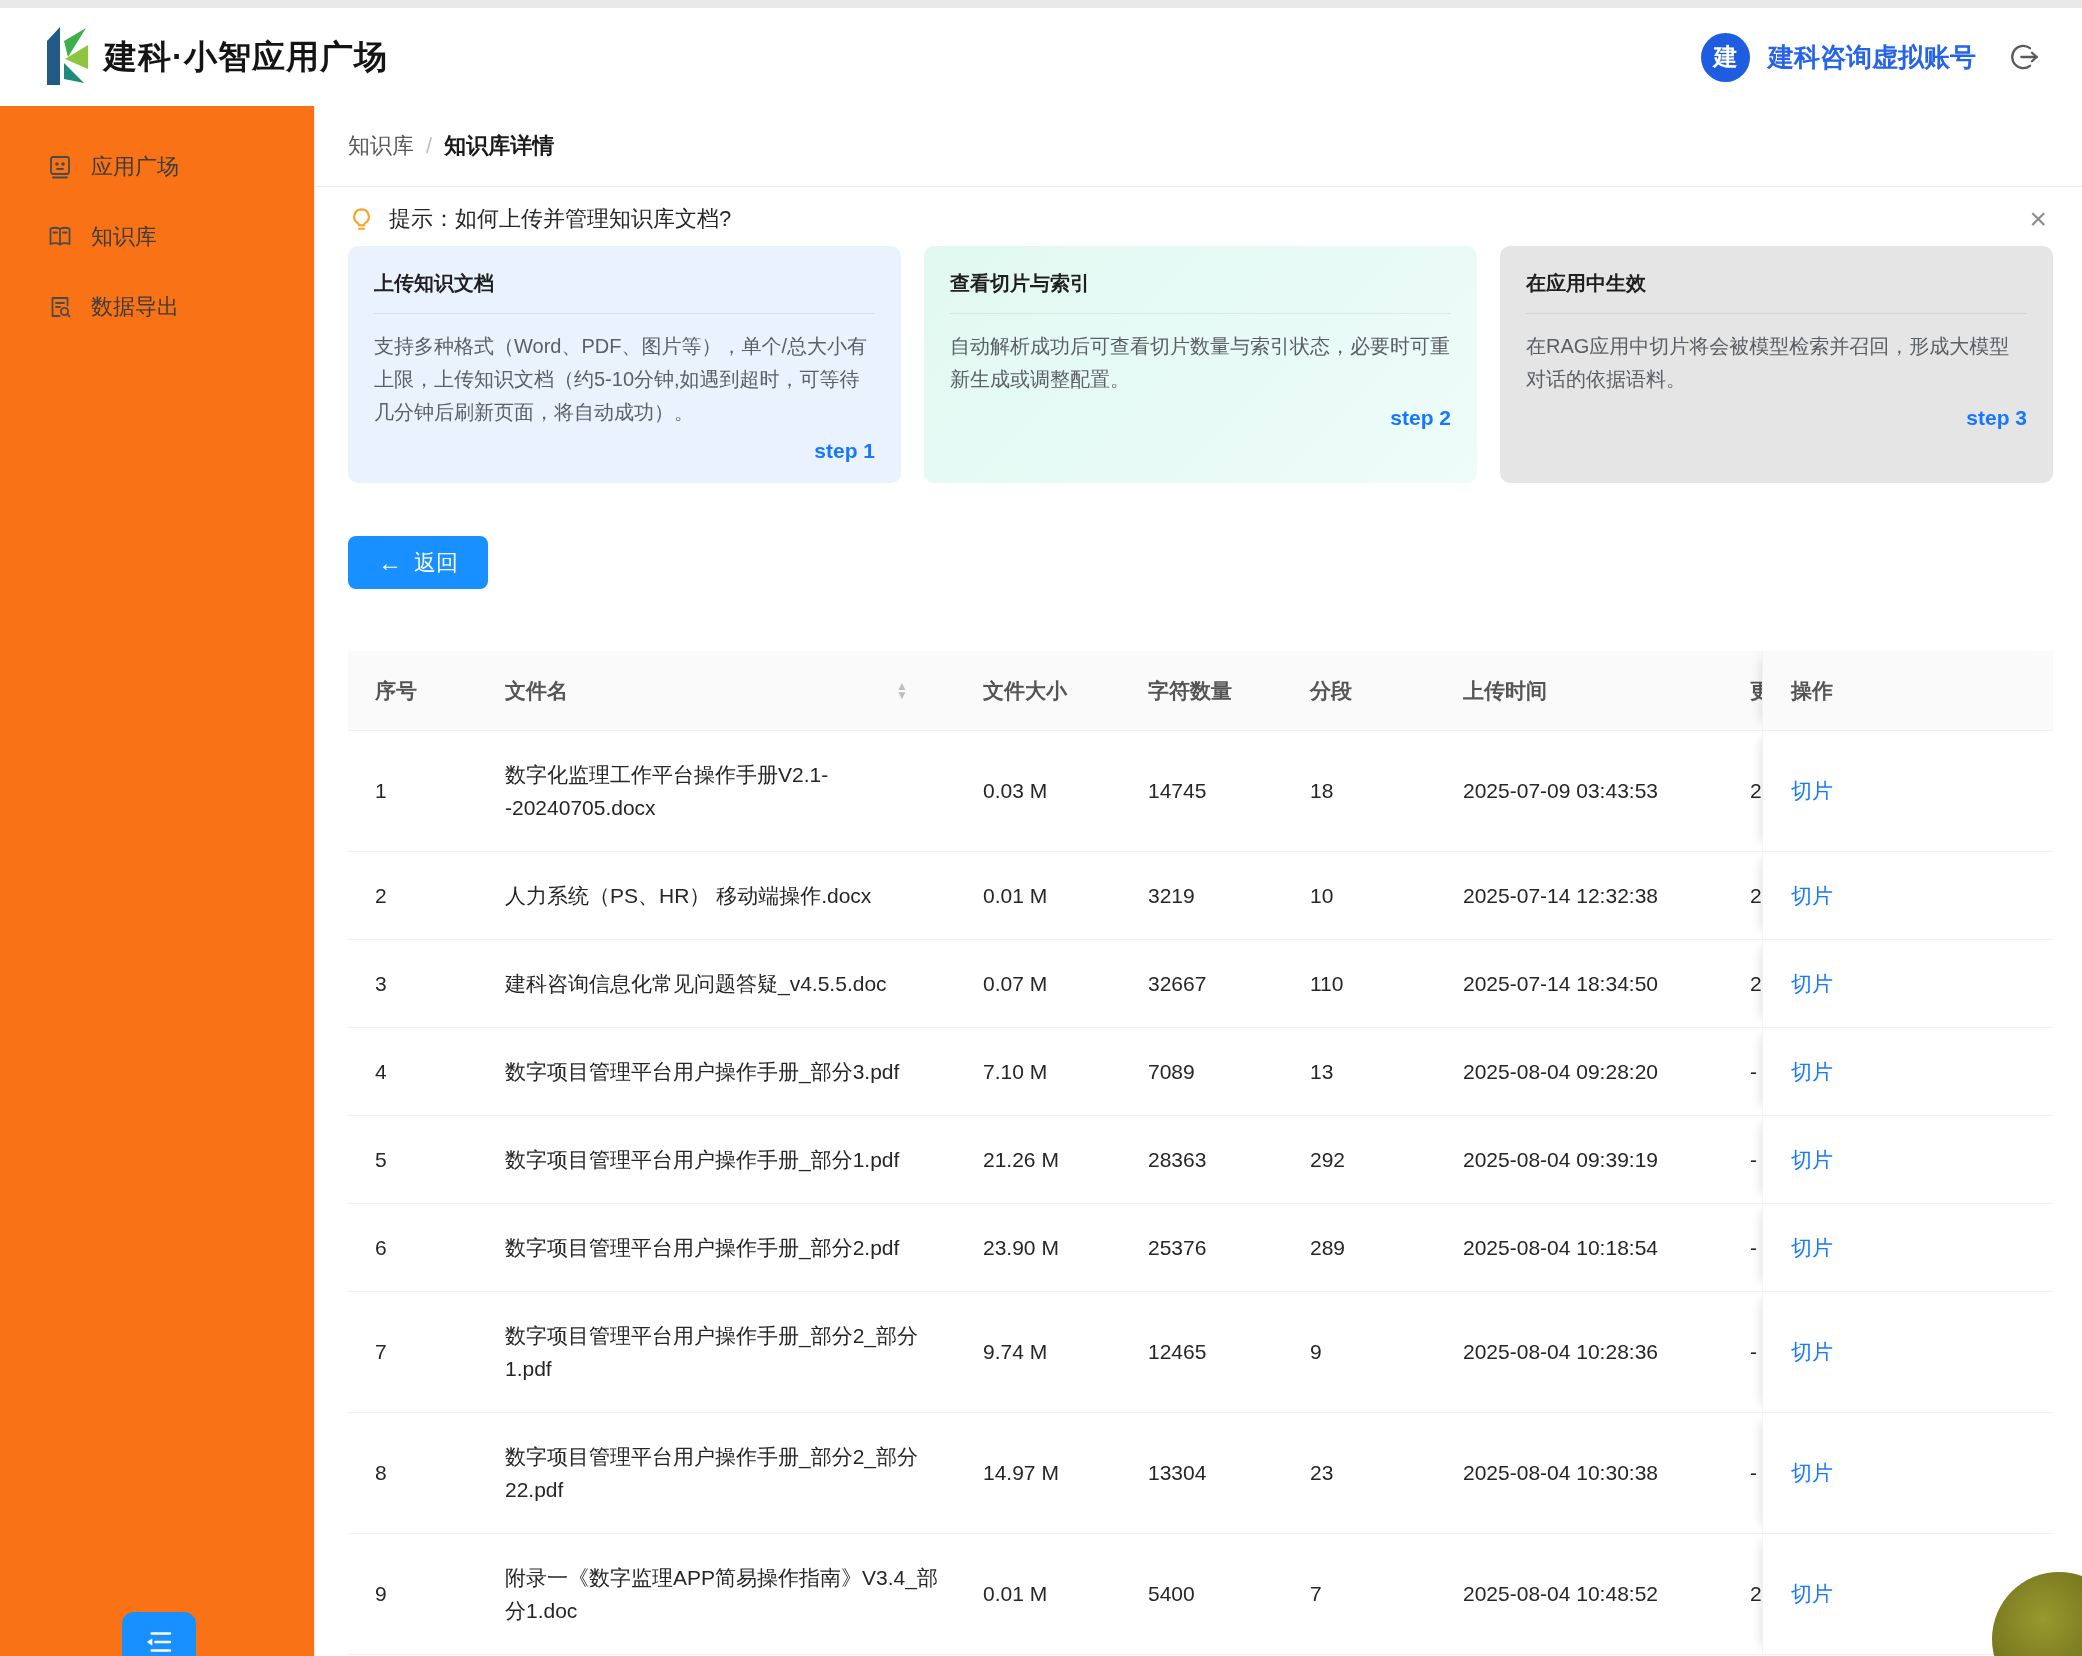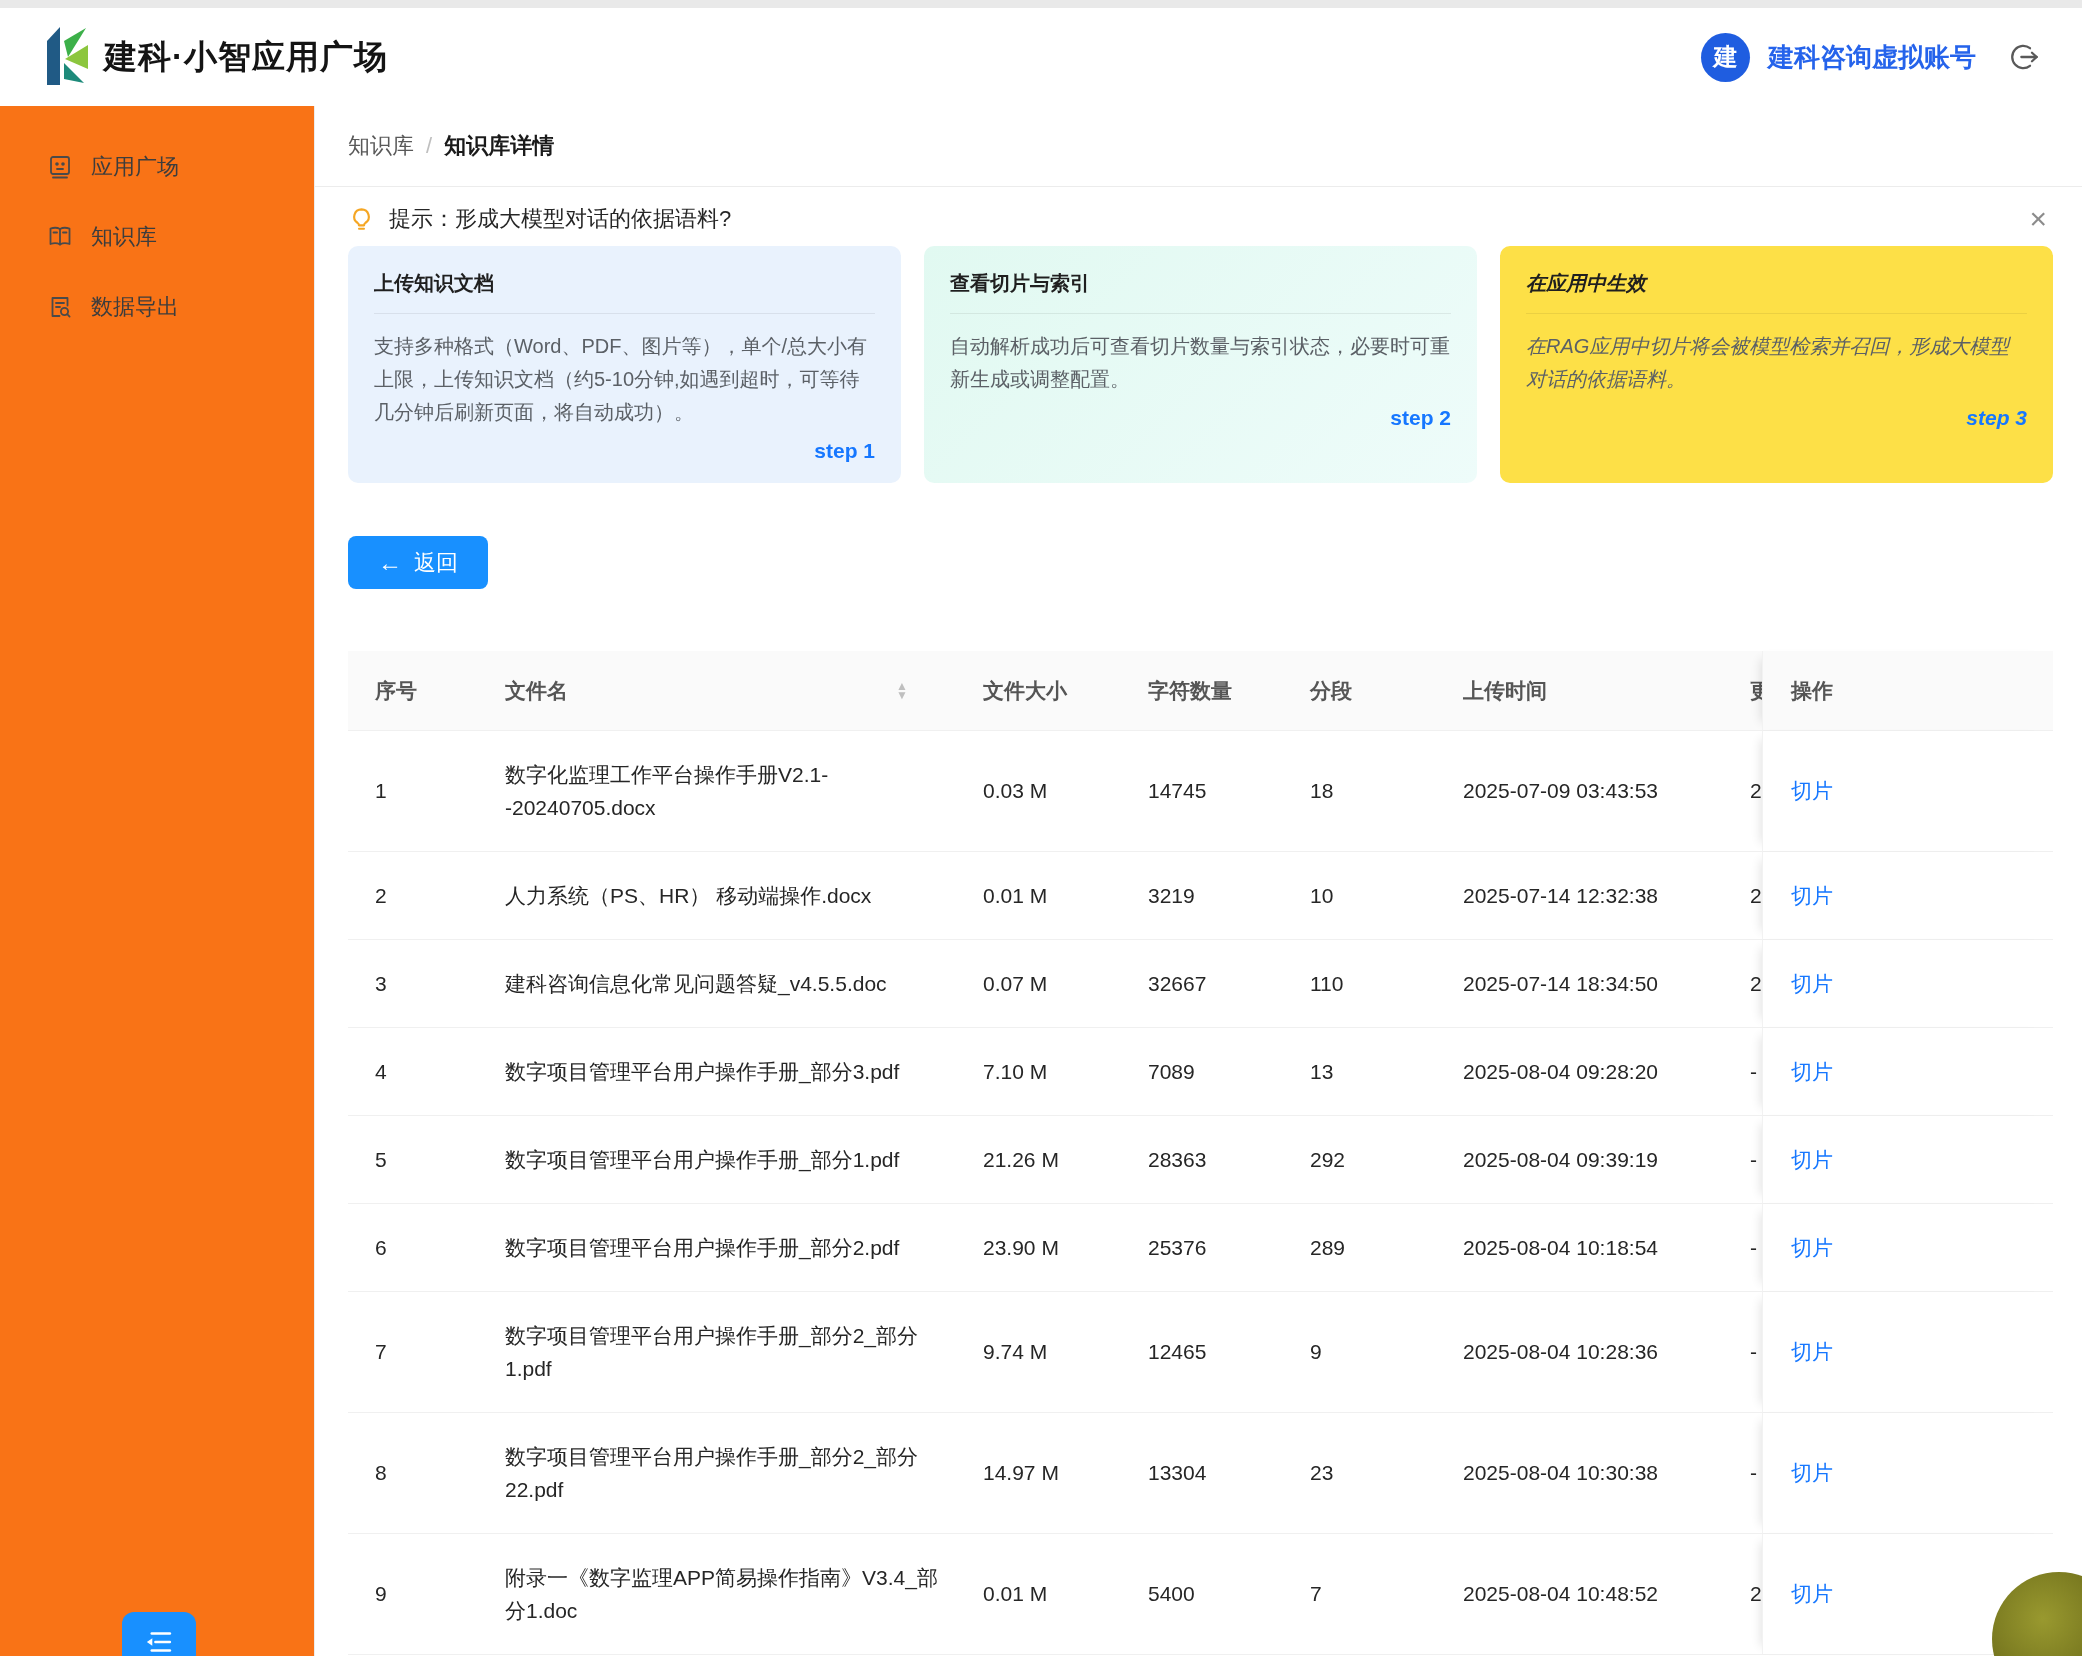--- a/index.html
+++ b/index.html
@@ -35,21 +35,21 @@
   
   .tip-row{margin-top:12px;display:flex;align-items:center;height:40px;font-size:22px;color:#262626;}
   .tip-row .bulb{margin-right:14px;display:flex;align-items:center;}
   .tip-close{margin-left:auto;color:#8c8c8c;font-size:30px;line-height:1;cursor:pointer;padding:4px 6px;}
 
   
   .cards{display:flex;gap:23px;margin-top:7px;}
   .card{flex:1;border-radius:10px;padding:24px 26px 20px 26px;}
   .card-1{background:#e9f2fd;}
   .card-2{background:linear-gradient(135deg,#e1f9f1,#eefcfa);}
-  .card-3{background:#fde047;font-style:italic;}
+  .card-3{background:#e5e5e5;}
   .card-title{font-size:20px;font-weight:700;color:#1f1f1f;}
   .card-hr{height:1px;background:rgba(0,0,0,0.07);margin:16px 0 16px 0;}
   .card-body{font-size:20px;color:#5b6066;line-height:33px;}
   .card-step{text-align:right;font-size:21px;font-weight:700;color:#1677ff;margin-top:10px;}
 
   
   .back-btn{margin-top:53px;display:inline-flex;align-items:center;gap:12px;background:#1890ff;color:#fff;font-size:22px;height:53px;padding:0 30px;border:none;border-radius:8px;cursor:pointer;}
   .back-arrow{font-size:24px;line-height:1;}
 
   
@@ -157,21 +157,21 @@
       </div>
       <div class="main-divider"></div>
 
       <div class="tip-row">
         <span class="bulb">
           <svg width="27" height="27" viewBox="0 0 24 24" fill="none" stroke="#f5a623" stroke-width="1.9" stroke-linecap="round" stroke-linejoin="round">
             <path d="M12 3 a6.5 6.5 0 0 1 3.6 11.9 c-0.9 0.7 -1.3 1.4 -1.3 2.3 h-4.6 c0 -0.9 -0.4 -1.6 -1.3 -2.3 A6.5 6.5 0 0 1 12 3 Z"></path>
             <line x1="9.8" y1="20.2" x2="14.2" y2="20.2"></line>
           </svg>
         </span>
-        <span>提示：形成大模型对话的依据语料?</span>
+        <span>提示：如何上传并管理知识库文档?</span>
         <span class="tip-close">×</span>
       </div>
 
       <div class="cards">
         <div class="card card-1">
           <div class="card-title">上传知识文档</div>
           <div class="card-hr"></div>
           <div class="card-body">支持多种格式（Word、PDF、图片等），单个/总大小有上限，上传知识文档（约5-10分钟,如遇到超时，可等待几分钟后刷新页面，将自动成功）。</div>
           <div class="card-step">step 1</div>
         </div>

